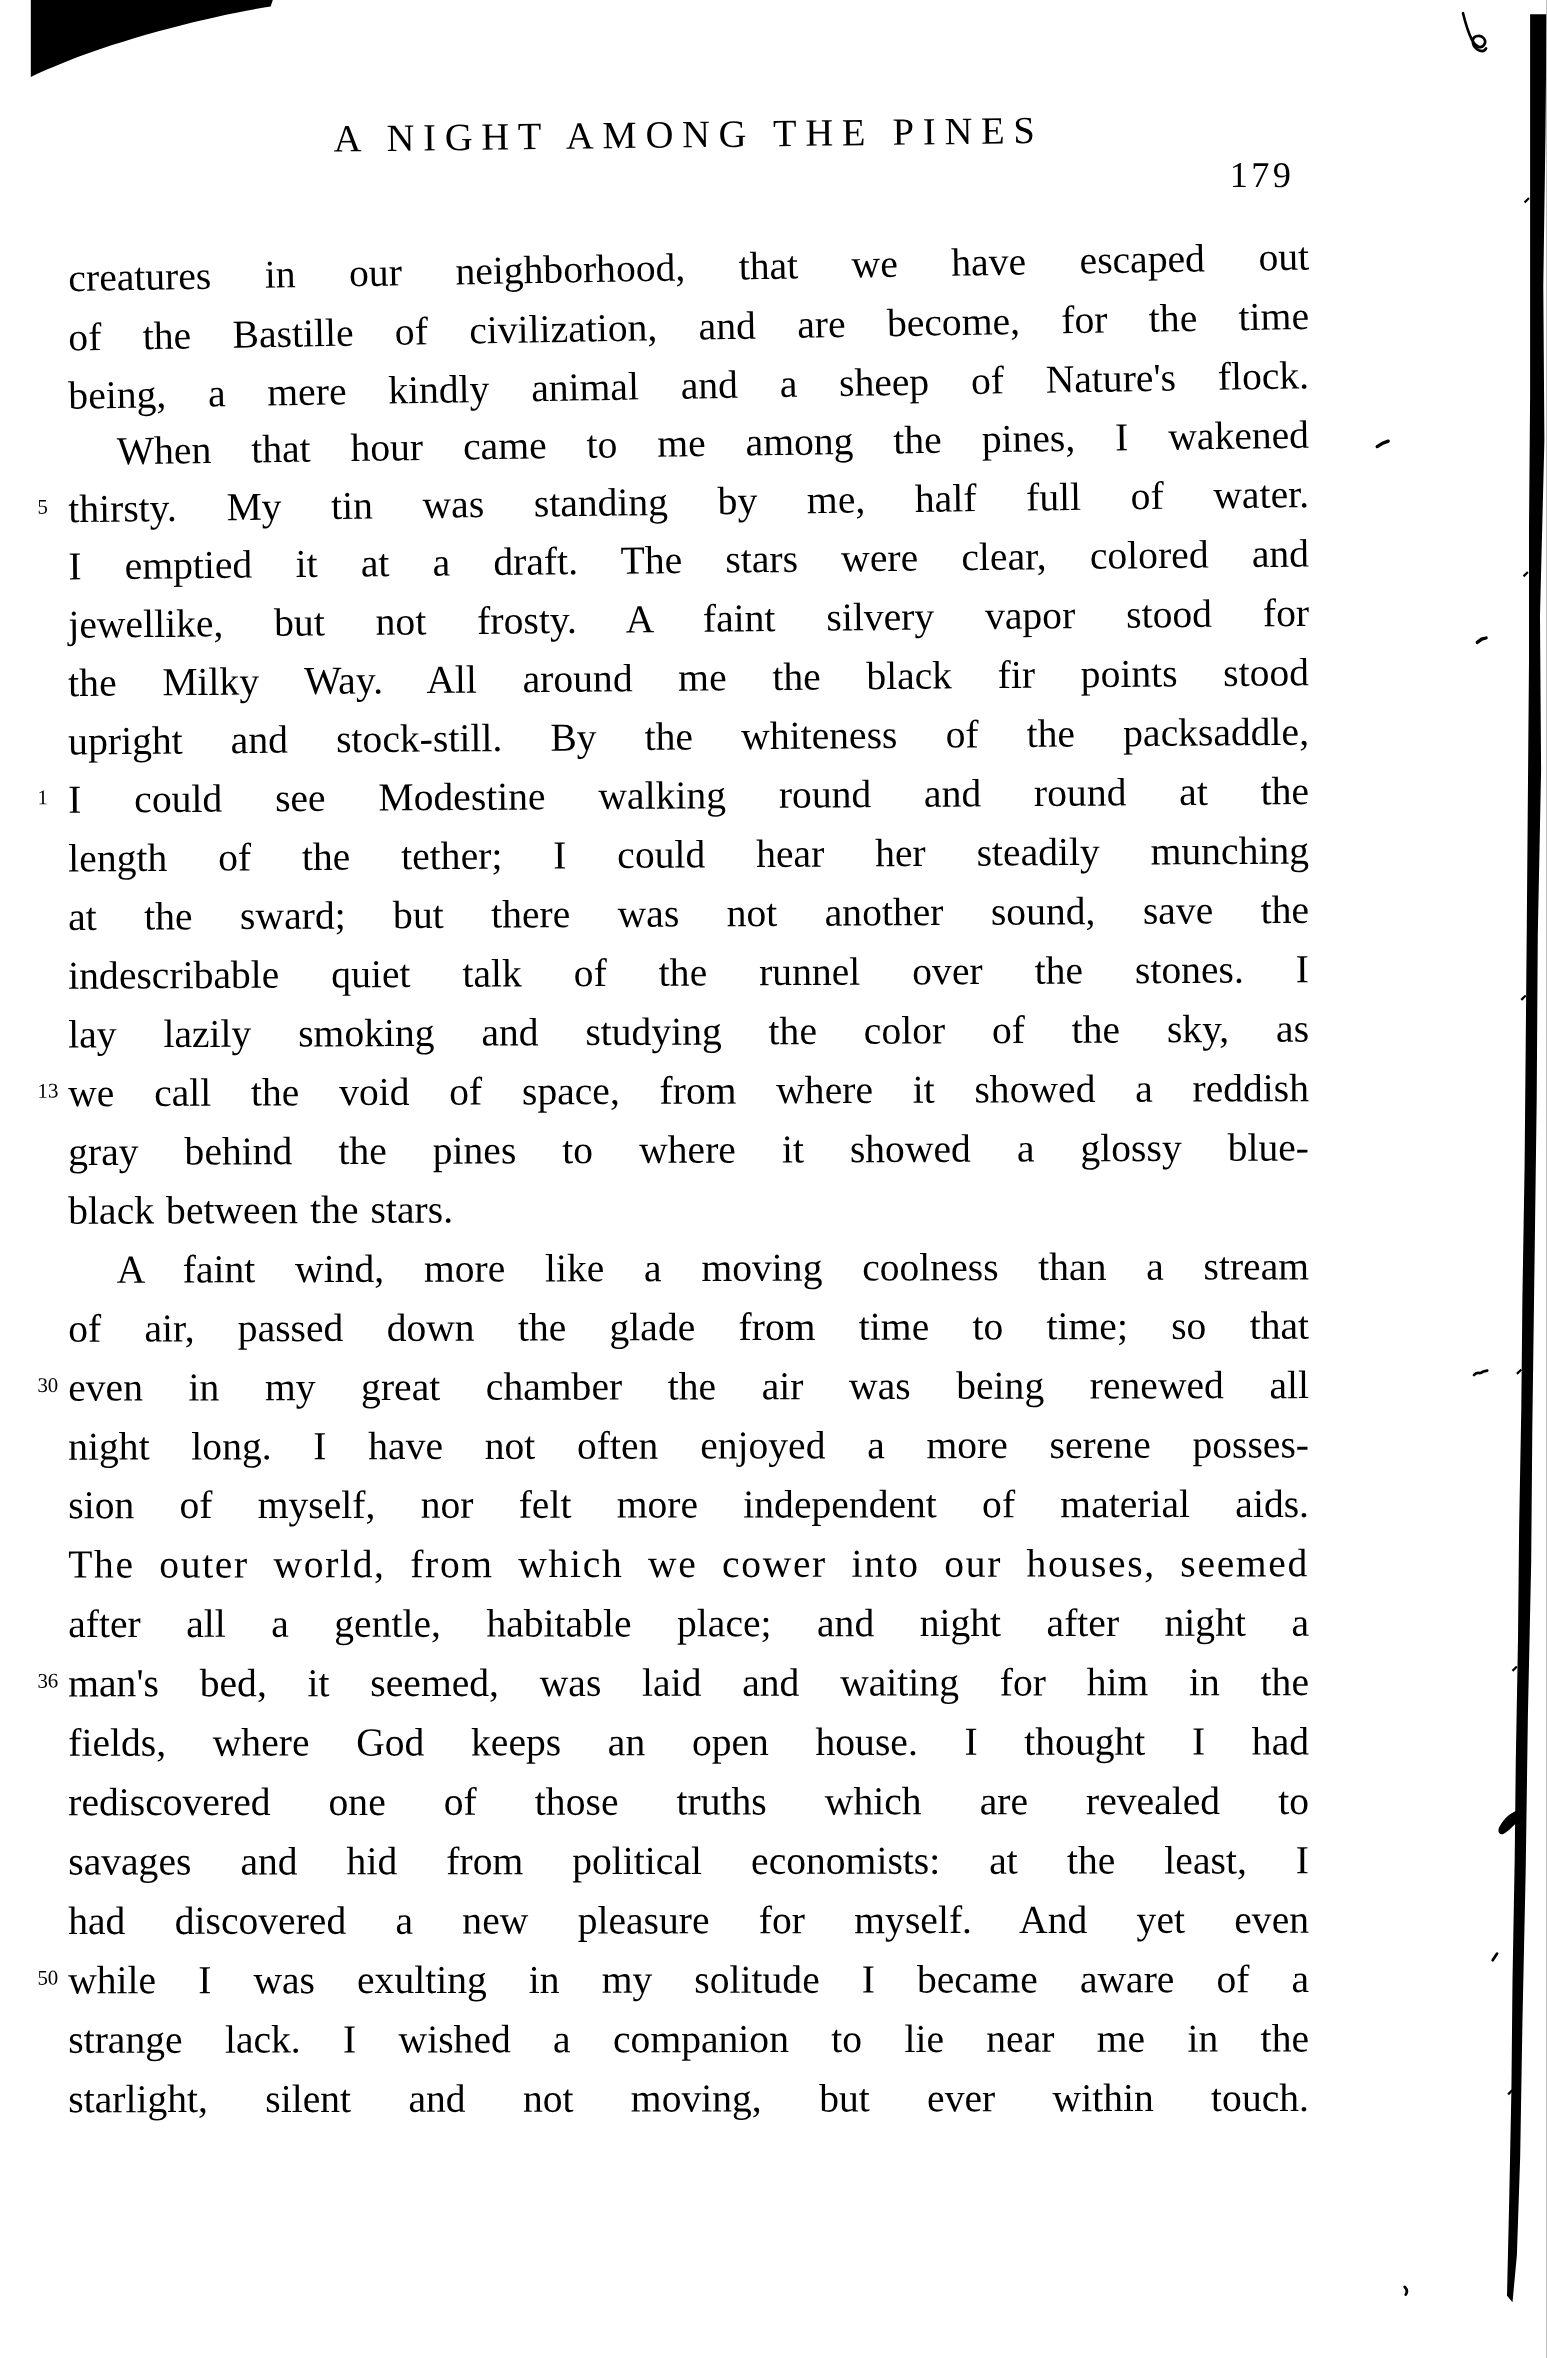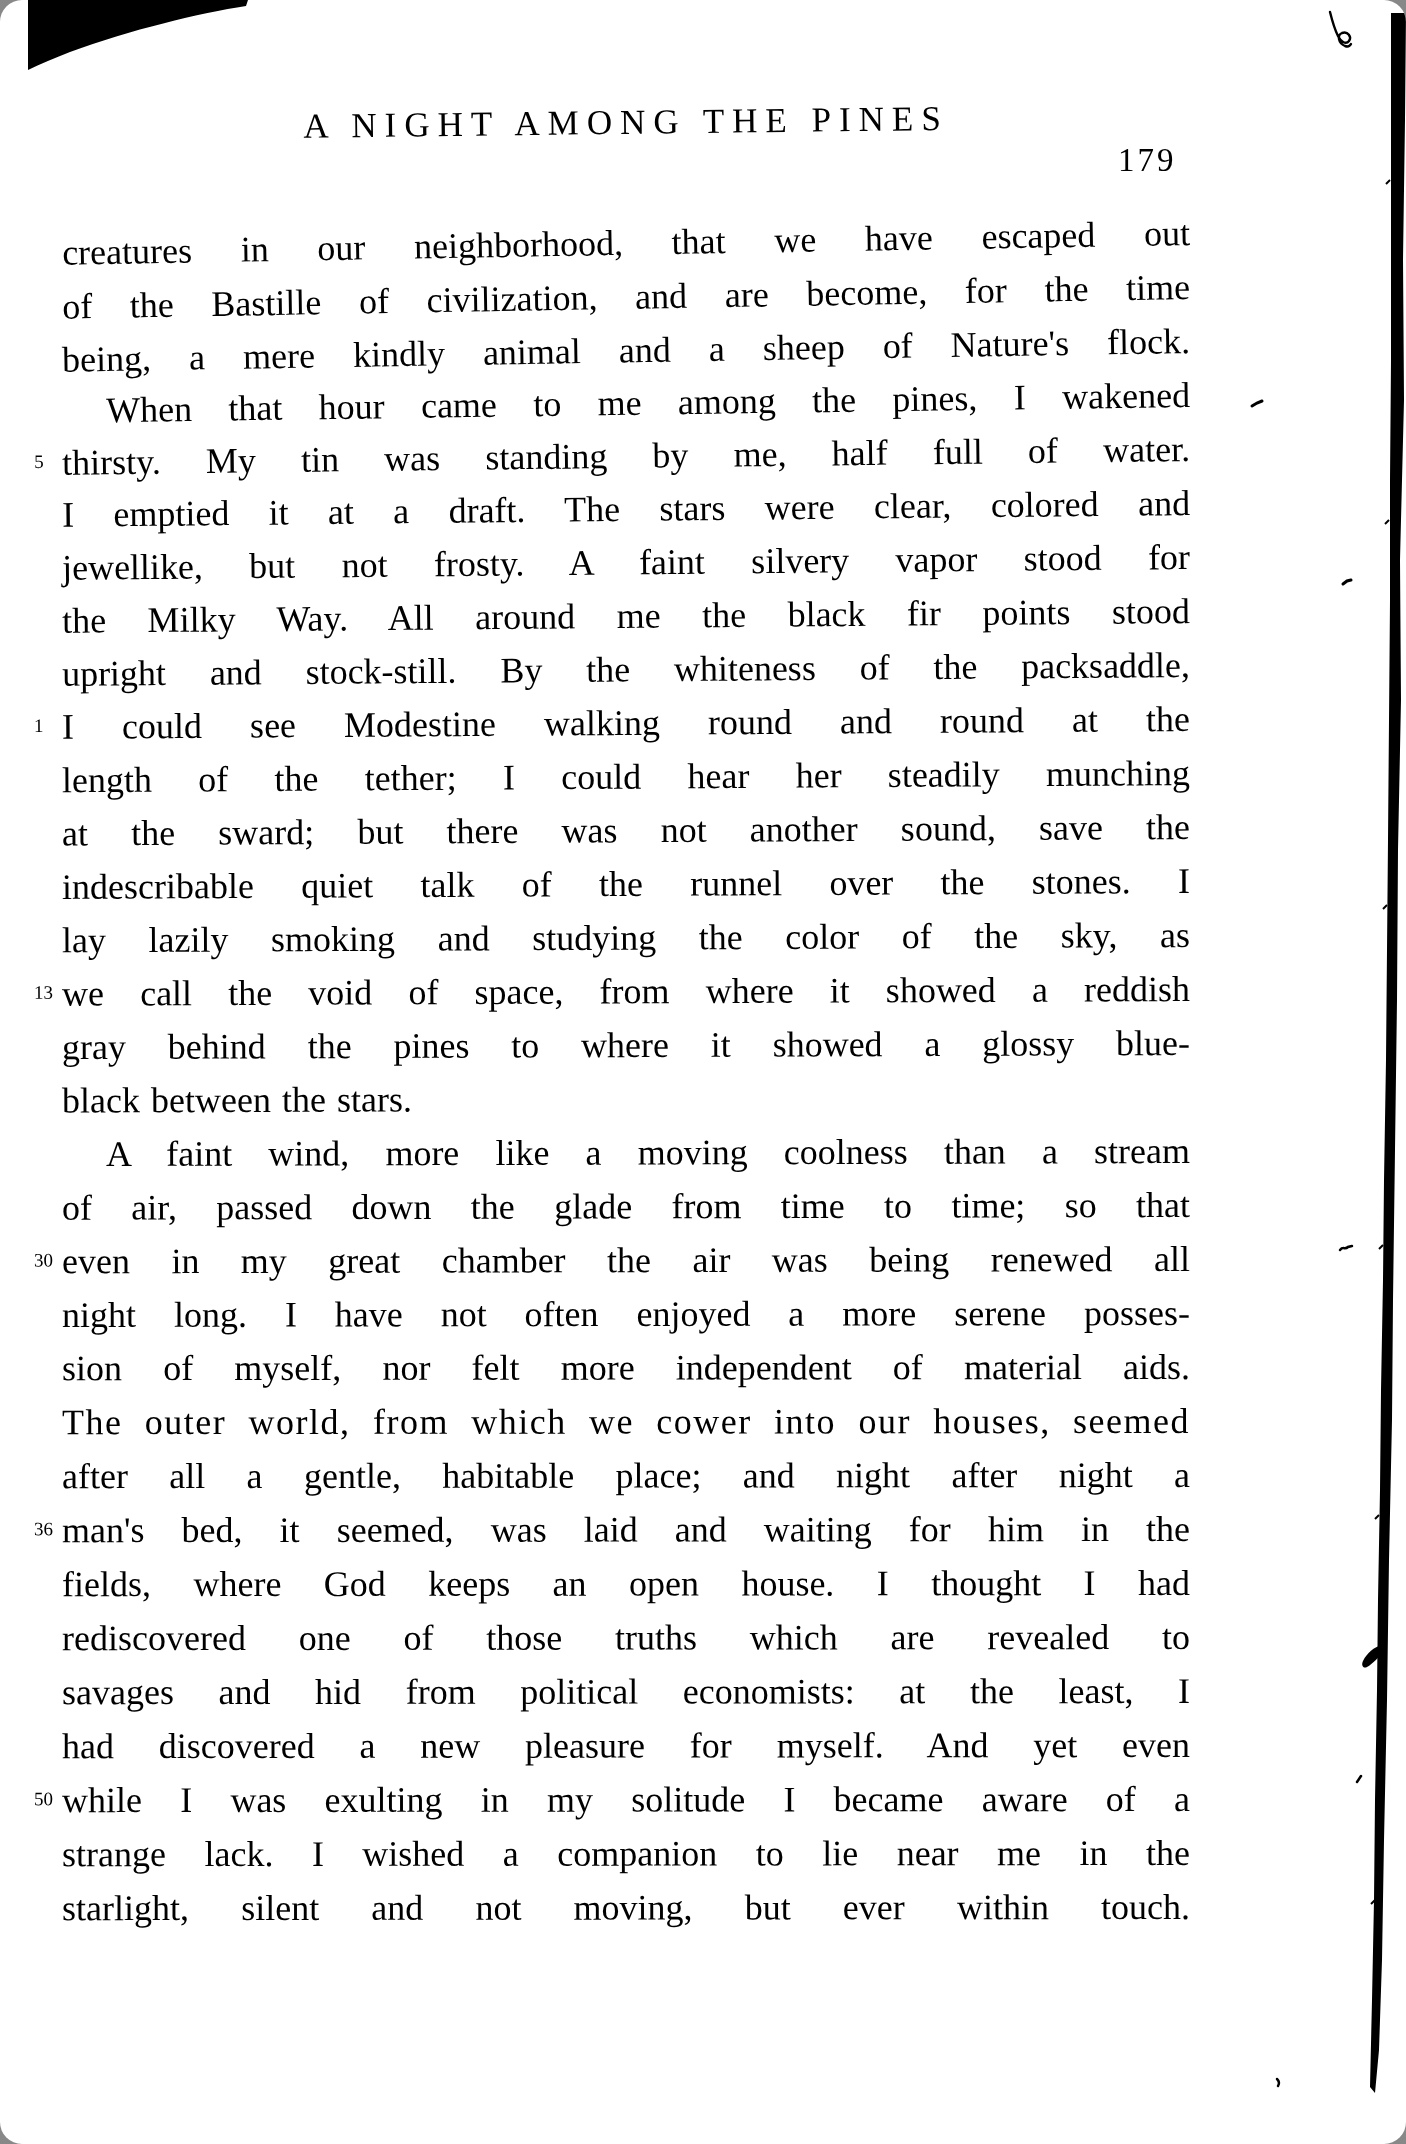--- a/index.html
+++ b/index.html
@@ -3,21 +3,20 @@
 <meta charset="utf-8">
 <style>
   html,body{margin:0;padding:0;background:#888;}
   .page{
     position:relative;
     width:1406px;height:2144px;
     background:#ffffff;
     overflow:hidden;
     font-family:"Liberation Serif","DejaVu Serif",serif;
     color:#000;
-    border-radius:22px;
   }
   
   .artifacts{position:absolute;inset:0;width:1406px;height:2144px;pointer-events:none;}
 
   
   .running-title{
     position:absolute;left:62px;top:96px;width:1128px;
     text-align:center;font-size:35px;letter-spacing:8px;
     transform:rotate(-0.7deg);transform-origin:100% 50%;
     white-space:nowrap;

